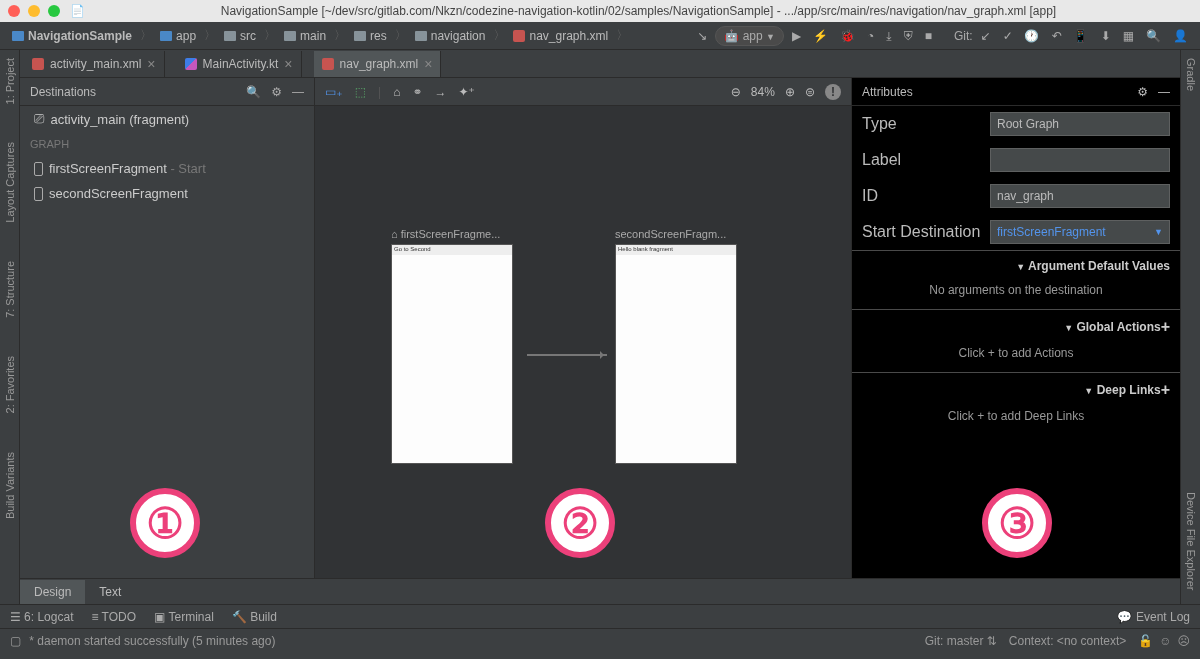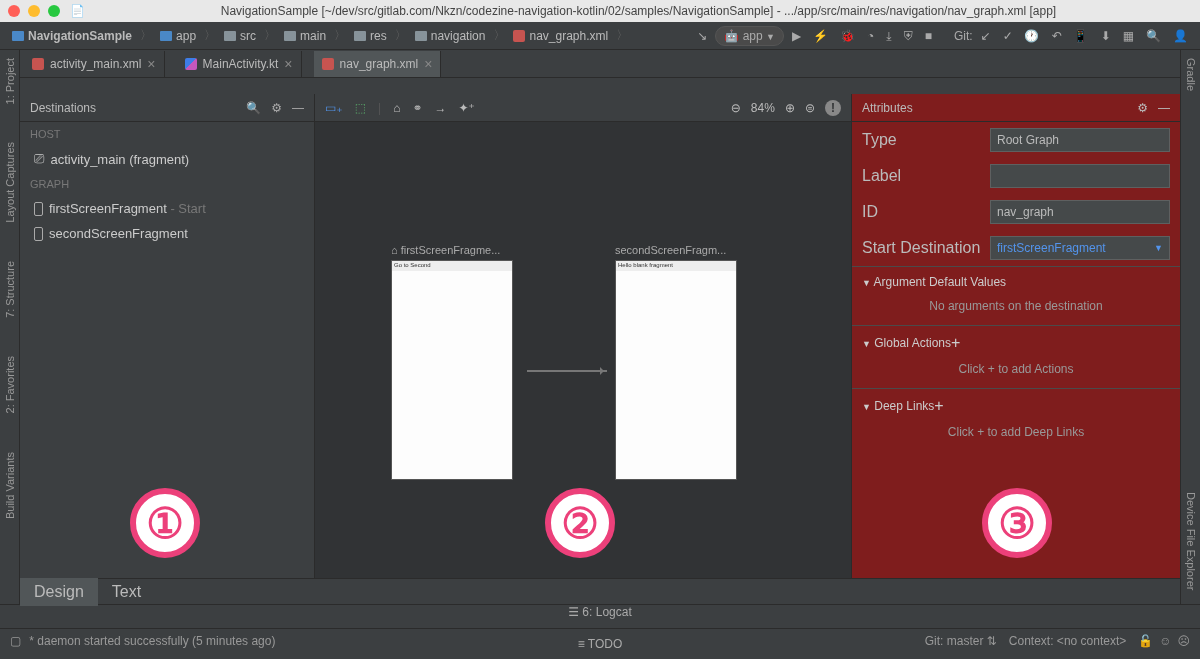--- a/index.html
+++ b/index.html
@@ -21,50 +21,50 @@
 .left-rail, .right-rail { width: 20px; background: #3c3f41; border-right: 1px solid #2b2b2b; display: flex; flex-direction: column; align-items: center; padding-top: 4px; gap: 30px; }
 .right-rail { border-right: none; border-left: 1px solid #2b2b2b; }
 .rail-tab { writing-mode: vertical-rl; transform: rotate(180deg); font-size: 11px; color: #999; padding: 4px 0; cursor: pointer; white-space: nowrap; }
 .right-rail .rail-tab { transform: none; }
 .content { flex: 1; display: flex; flex-direction: column; }
 .file-tabs { height: 28px; background: #3c3f41; border-bottom: 1px solid #2b2b2b; display: flex; align-items: center; padding-left: 4px; gap: 12px; }
 .file-tab { height: 26px; padding: 0 8px; display: flex; align-items: center; gap: 6px; background: #515658; border-right: 1px solid #2b2b2b; font-size: 12px; color: #bbb; cursor: pointer; }
 .file-tab.inactive { background: #3c3f41; }
 .file-tab .close { color: #888; font-size: 14px; }
 .kt-icon { width: 12px; height: 12px; background: linear-gradient(135deg, #3e7de8 50%, #c657bc 50%); border-radius: 2px; }
-.editor-body { flex: 1; display: flex; background: #313335; overflow: hidden; margin-top: 16px; }
+.editor-body { flex: 1; display: flex; background: #313335; overflow: hidden; }
 .dest-panel { width: 295px; background: #3c3f41; border-right: 1px solid #2b2b2b; display: flex; flex-direction: column; position: relative; }
 .dest-header { height: 28px; display: flex; align-items: center; padding: 0 10px; justify-content: space-between; border-bottom: 1px solid #2b2b2b; }
 .dest-header-icons { display: flex; gap: 10px; color: #aaa; }
 .dest-section { padding: 6px 10px; color: #787878; font-size: 11px; }
 .dest-item { padding: 5px 10px 5px 14px; font-size: 13px; color: #ccc; display: flex; align-items: center; gap: 6px; }
 .phone-icon { width: 9px; height: 14px; border: 1px solid #aaa; border-radius: 2px; display: inline-block; }
 .canvas { flex: 1; background: #313335; position: relative; border-right: 1px solid #2b2b2b; }
 .canvas-toolbar { height: 28px; display: flex; align-items: center; padding: 0 10px; gap: 12px; border-bottom: 1px solid #2b2b2b; background: #3c3f41; }
 .canvas-toolbar .right { margin-left: auto; display: flex; align-items: center; gap: 10px; }
 .canvas-content { position: relative; height: calc(100% - 28px); }
 .screen-preview { position: absolute; width: 122px; }
 .screen-label { font-size: 11px; color: #aaa; padding-bottom: 4px; white-space: nowrap; overflow: hidden; }
 .screen-box { width: 122px; height: 220px; background: #fdfdfd; border: 1px solid #555; }
 .screen-bar { height: 10px; background: #eee; font-size: 6px; color: #333; padding: 1px 2px; }
 .arrow-line { position: absolute; height: 2px; background: #777; }
 .arrow-line::after { content: ''; position: absolute; right: -1px; top: -3px; border: 4px solid transparent; border-left-color: #777; }
-.attr-panel { width: 328px; background: #7f1d1d; display: flex; flex-direction: column; position: relative; }
+.attr-panel { width: 328px; background: #000000; display: flex; flex-direction: column; position: relative; }
 .attr-header { height: 28px; display: flex; align-items: center; padding: 0 10px; justify-content: space-between; border-bottom: 1px solid #2b2b2b; }
 .attr-row { display: flex; align-items: center; padding: 6px 10px; gap: 8px; }
 .attr-label { width: 120px; font-size: 16px; color: #bbb; }
 .attr-input { flex: 1; background: #45494a; border: 1px solid #5e6060; color: #bbb; padding: 4px 6px; font-size: 12px; height: 24px; }
 .attr-select { flex: 1; background: #45494a; border: 1px solid #5e6060; color: #5394ec; padding: 4px 6px; font-size: 12px; height: 24px; display: flex; justify-content: space-between; align-items: center; }
 .attr-section { padding: 8px 10px; border-top: 1px solid #4a4a4a; }
-.attr-section-head { display: flex; align-items: center; justify-content: flex-start; font-weight: normal; color: #ccc; margin-bottom: 6px; }
+.attr-section-head { display: flex; align-items: center; justify-content: flex-end; font-weight: bold; color: #ccc; margin-bottom: 6px; }
 .attr-section-sub { text-align: center; color: #999; font-size: 12px; padding: 4px 0; }
 .design-tabs { height: 26px; background: #3c3f41; border-top: 1px solid #2b2b2b; display: flex; align-items: center; }
-.design-tab { padding: 5px 14px; font-size: 16px; color: #bbb; cursor: pointer; }
+.design-tab { padding: 5px 14px; font-size: 12px; color: #bbb; cursor: pointer; }
 .design-tab.active { background: #515658; }
-.bottom-bar { height: 24px; background: #3c3f41; border-top: 1px solid #2b2b2b; display: flex; align-items: center; padding: 0 10px; gap: 18px; font-size: 12px; color: #aaa; flex-direction: column; }
+.bottom-bar { height: 24px; background: #3c3f41; border-top: 1px solid #2b2b2b; display: flex; align-items: center; padding: 0 10px; gap: 18px; font-size: 12px; color: #aaa; }
 .bottom-bar .spacer { flex: 1; }
 .status-bar { height: 24px; background: #3c3f41; border-top: 1px solid #2b2b2b; display: flex; align-items: center; padding: 0 10px; font-size: 12px; color: #999; }
 .status-bar .spacer { flex: 1; }
 .annotation { position: absolute; width: 70px; height: 70px; border: 6px solid #ec407a; border-radius: 50%; background: #fff; display: flex; align-items: center; justify-content: center; font-size: 42px; font-weight: 900; color: #ec407a; font-family: Arial; z-index: 10; }
 .green { color: #59a869; } .blue { color: #5394ec; } .gray { color: #aaa; }
 .tri { font-size: 9px; }
 </style>
 </head>
 <body>
 
@@ -169,21 +169,20 @@
 
       <div class="dest-panel">
         <div class="dest-header">
           <span>Destinations</span>
           <div class="dest-header-icons">
             <span>🔍</span>
             <span>⚙</span>
             <span>—</span>
           </div>
         </div>
-        <div class="dest-section">HOST</div>
         <div class="dest-item">
           <span>⎚</span>
           <span>activity_main (fragment)</span>
         </div>
         <div class="dest-section">GRAPH</div>
         <div class="dest-item">
           <span class="phone-icon"></span>
           <span><span>firstScreenFragment</span><span style="color:#787878"> - Start</span></span>
         </div>
         <div class="dest-item">

